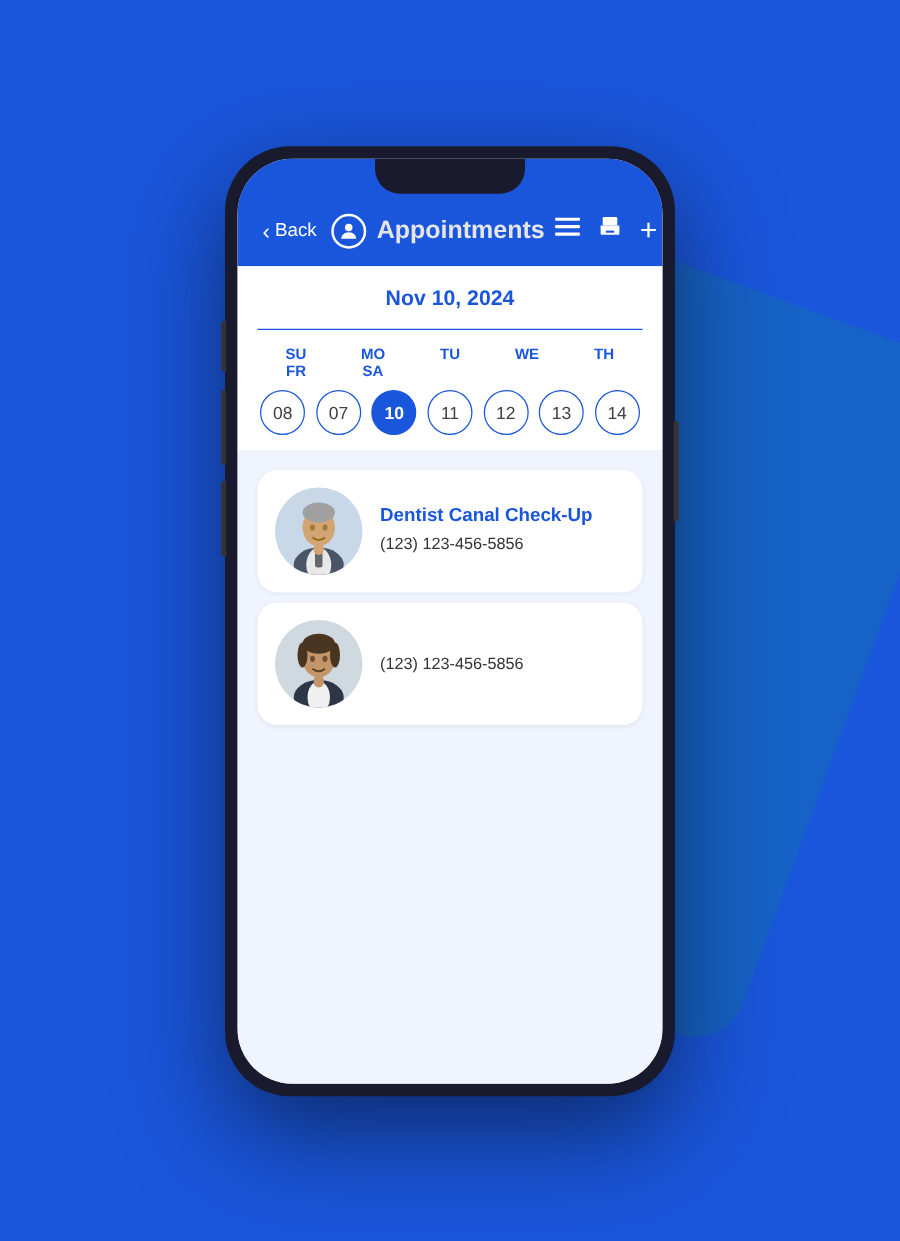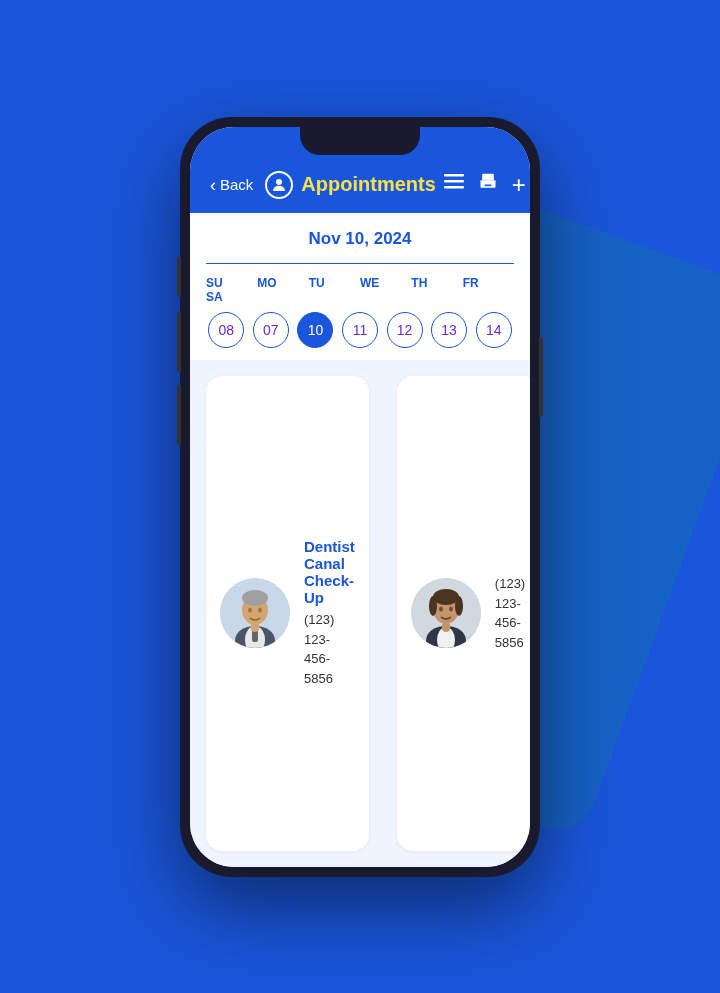--- a/index.html
+++ b/index.html
@@ -145,21 +145,21 @@
       border: 2px solid white;
       border-radius: 50%;
       display: flex;
       align-items: center;
       justify-content: center;
       color: white;
       font-size: 16px;
     }
 
     .header-title {
-      color: #fde047;
+      color: #e5e5e5;
       font-size: 20px;
       font-weight: 700;
     }
 
     .header-actions {
       display: flex;
       align-items: center;
       gap: 14px;
       color: white;
     }
@@ -185,22 +185,22 @@
     }
 
     .calendar-divider {
       height: 1px;
       background: #1a56db;
       margin: 0 0 12px;
     }
 
     .calendar-weekdays {
       display: grid;
-      grid-template-columns: repeat(6, 1fr);
-      text-align: left;
+      grid-template-columns: repeat(5, 1fr);
+      text-align: center;
       margin-bottom: 8px;
     }
 
     .weekday-label {
       color: #1a56db;
       font-size: 12px;
       font-weight: 600;
     }
 
     .calendar-dates {
@@ -214,37 +214,38 @@
       width: 36px;
       height: 36px;
       border-radius: 50%;
       border: 1.5px solid #1a56db;
       display: flex;
       align-items: center;
       justify-content: center;
       margin: 0 auto;
       font-size: 14px;
       font-weight: 500;
-      color: #6d28d9;
+      color: #404040;
       cursor: pointer;
     }
 
     .date-circle.selected {
       background: #1a56db;
       color: white;
+      font-weight: bold;
     }
 
     
     .appointments-list {
       flex: 1;
       background: #f0f4ff;
       padding: 16px 16px;
       display: flex;
-      flex-direction: row;
-      gap: 28px;
+      flex-direction: column;
+      gap: 8px;
       overflow-y: auto;
     }
 
     .appointment-card {
       background: white;
       border-radius: 16px;
       padding: 14px;
       display: flex;
       align-items: center;
       gap: 14px;

